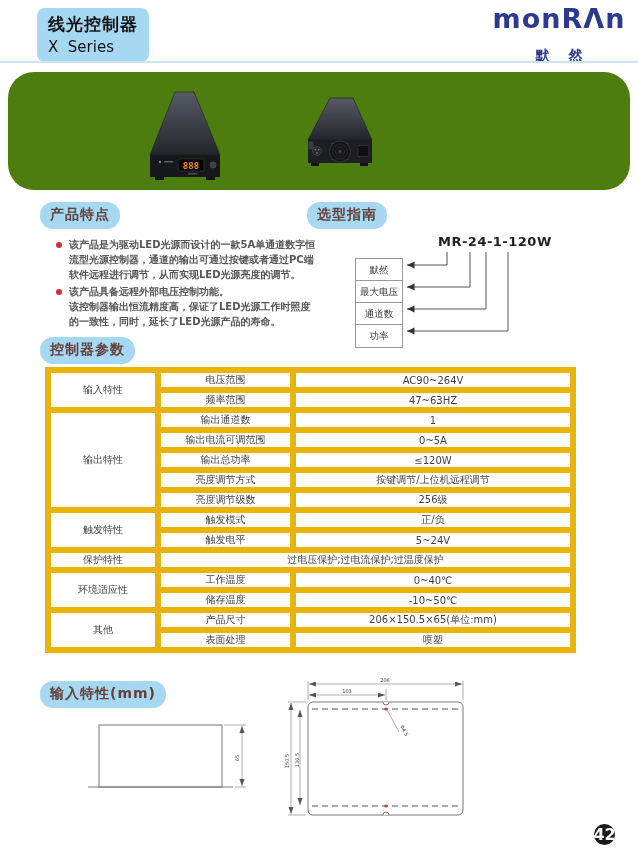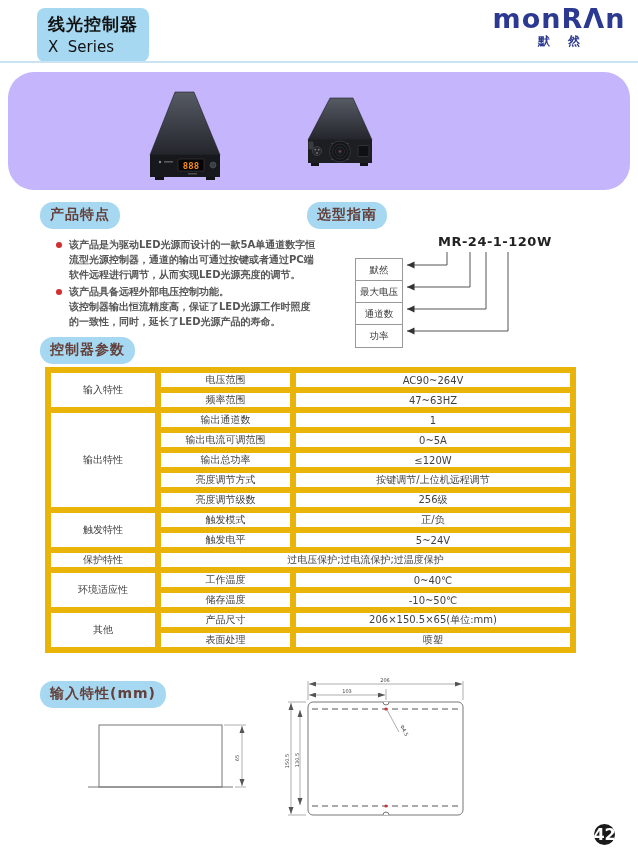--- a/index.html
+++ b/index.html
@@ -4,25 +4,25 @@
 <style>
   * { margin:0; padding:0; box-sizing:border-box; }
   html,body { width:638px; height:850px; background:#fff; font-family:"DejaVu Sans","Liberation Sans",sans-serif; position:relative; overflow:hidden; }
 
   
   .title-box { position:absolute; left:37px; top:8px; background:#a6d8f2; border-radius:8px; padding:5px 11px 6px; }
   .title-line1 { font-size:17px; font-weight:700; color:#111; letter-spacing:1px;text-align:right; }
   .title-line2 { font-size:15px; color:#111; white-space:pre; margin-top:2px; }
   .logo { position:absolute; left:486px; top:5px; width:146px; text-align:center; color:#2b3990; }
   .logo-text { font-size:27px; font-weight:800; letter-spacing:1px; line-height:1.0; }
-  .logo-sub { font-size:12px; font-weight:700; letter-spacing:7px; margin-top:1px; padding-left:7px; }
+  .logo-sub { font-size:14px; font-weight:700; letter-spacing:7px; margin-top:15px; padding-left:7px; }
   .header-rule { position:absolute; left:0; top:61px; width:638px; height:2px; background:#c9e3f3; }
 
   
-  .banner { position:absolute; left:8px; top:72px; width:622px; height:118px; background:#c4b5fd; border-radius:26px; }
+  .banner { position:absolute; left:8px; top:72px; width:622px; height:118px; background:#4d7c0f; border-radius:26px; }
 
   
   .chip { position:absolute; display:inline-block; background:#a6d8f2; color:#64403a; font-size:14px; font-weight:700; padding:4px 10px 5px; border-radius:13px; letter-spacing:1px; }
 
   
   .features { position:absolute; left:56px; top:237px; width:260px;font-weight:bold; }
   .bullet-row { display:flex; margin-bottom:2px; }
   .dot { width:6px; height:6px; border-radius:50%; background:#d42e2e; margin:5px 7px 0 0; flex:0 0 6px; }
   .bullet-text { font-size:10px; line-height:15px; color:#565656; white-space:pre-line; }
 

